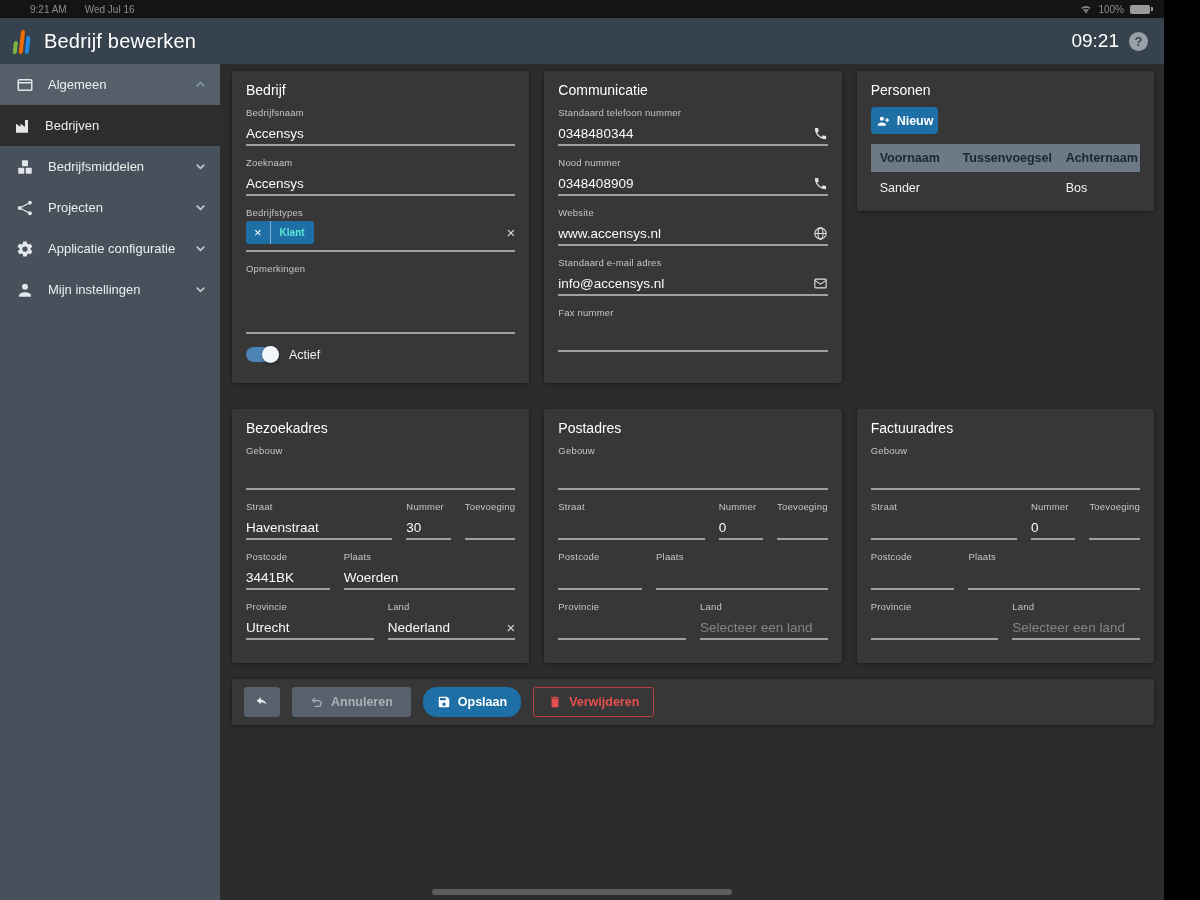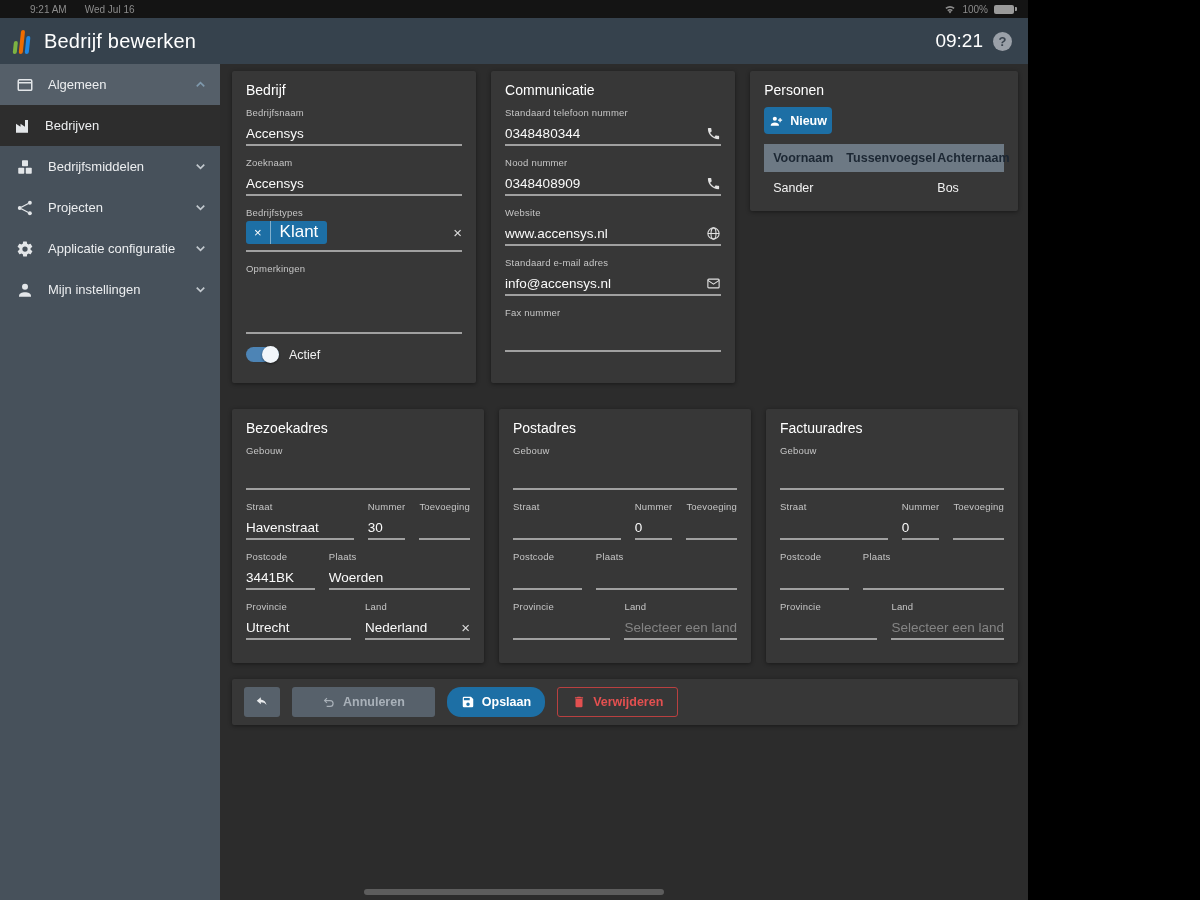--- a/index.html
+++ b/index.html
@@ -1,18 +1,18 @@
 <!DOCTYPE html>
 <html><head>
 <meta charset="utf-8">
 <style>
   * { margin:0; padding:0; box-sizing:border-box; }
   html,body { background:#000; }
   body { font-family:"Liberation Sans", sans-serif; }
-  .screen { position:relative; width:1028px; height:900px; background:#2c2c2c; overflow:hidden; }
+  .screen { position:relative; width:1164px; height:900px; background:#2c2c2c; overflow:hidden; }
 
   
   .status-bar { height:18px; background:#141414; display:flex; align-items:center; justify-content:space-between; padding:0 14px 0 30px; }
   .sb-left { display:flex; gap:18px; }
   .sb-left span, .sb-right span { font-size:10px; color:#8c8c8c; }
   .sb-right { display:flex; align-items:center; gap:6px; }
   .wifi-svg { width:12px; height:10px; color:#8c8c8c; }
   .battery { position:relative; width:20px; height:9px; background:#9a9a9a; border-radius:2px; }
   .battery::after { content:""; position:absolute; right:-3px; top:2.5px; width:2px; height:4px; background:#9a9a9a; border-radius:0 1px 1px 0; }
 
@@ -56,21 +56,21 @@
   .f-value { flex:1; font-size:13.5px; color:#fafafa; white-space:nowrap; overflow:hidden; }
   .f-value.placeholder { color:#848484; }
   .f-icon { width:15px; height:15px; color:#e0e0e0; margin-left:6px; }
   .f-icon svg { width:100%; height:100%; }
   .f-clear { color:#dcdcdc; font-size:15px; line-height:1; margin-left:6px; }
 
   
   .chip-row { display:flex; align-items:center; border-bottom:2px solid #a0a0a0; padding-bottom:6px; min-height:32px; }
   .chip { display:inline-flex; align-items:stretch; background:#1d6fa5; border-radius:3px; overflow:hidden; height:23px; }
   .chip-x { display:flex; align-items:center; padding:0 8px; color:#fff; font-size:13px; border-right:1px solid rgba(255,255,255,.45); }
-  .chip-label { display:flex; align-items:center; padding:0 9px; color:#ffffff; font-size:17px; font-weight:400; }
+  .chip-label { display:flex; align-items:center; padding:0 9px; color:#5eead4; font-size:10px; font-weight:700; }
   .chip-row .f-clear { margin-left:auto; }
 
   .opmerk-box { height:58px; border-bottom:2px solid #a0a0a0; }
 
   .actief-row { display:flex; align-items:center; gap:10px; margin-top:13px; }
   .toggle { position:relative; width:33px; height:15px; border-radius:8px; background:#4d84b5; }
   .toggle .knob { position:absolute; right:0px; top:-1px; width:17px; height:17px; border-radius:50%; background:#f2f6fa; box-shadow:0 1px 2px rgba(0,0,0,.5); }
   .actief-label { color:#f0f0f0; font-size:12.5px; }
 
   
@@ -86,21 +86,21 @@
   .a-row { display:grid; column-gap:14px; }
   .a-row-snt { grid-template-columns:3.3fr 1fr 1fr; }
   .a-row-pp { grid-template-columns:1fr 2.05fr; }
   .a-row-pl { grid-template-columns:1fr 1fr; }
 
   
   .action-bar { margin-top:16px; background:#373737; border-radius:2px; box-shadow:0 1px 4px rgba(0,0,0,.45); height:46px; display:flex; align-items:center; gap:12px; padding:0 12px; }
   .btn { display:inline-flex; align-items:center; justify-content:center; gap:7px; height:30px; border-radius:3px; font-size:12.5px; font-weight:600; cursor:pointer; border:none; }
   .btn svg { width:14px; height:14px; }
   .btn-back { width:36px; background:#57616b; color:#e8eaec; }
-  .btn-cancel { background:#57616b; color:#a9b1b9; padding:0 30px; }
+  .btn-cancel { background:#57616b; color:#a9b1b9; padding:0 18px; }
   .btn-save { background:#1d6fa5; color:#fff; padding:0 14px;border-radius:14px; }
   .btn-delete { background:transparent; border:1.5px solid #b94040; color:#e35050; padding:0 14px; }
 
   .home-indicator { position:absolute; left:50%; transform:translateX(-50%); bottom:5px; width:300px; height:6px; border-radius:3px; background:#5d5d5d; }
 </style>
 </head>
 <body>
 
 <div class="screen">
 

